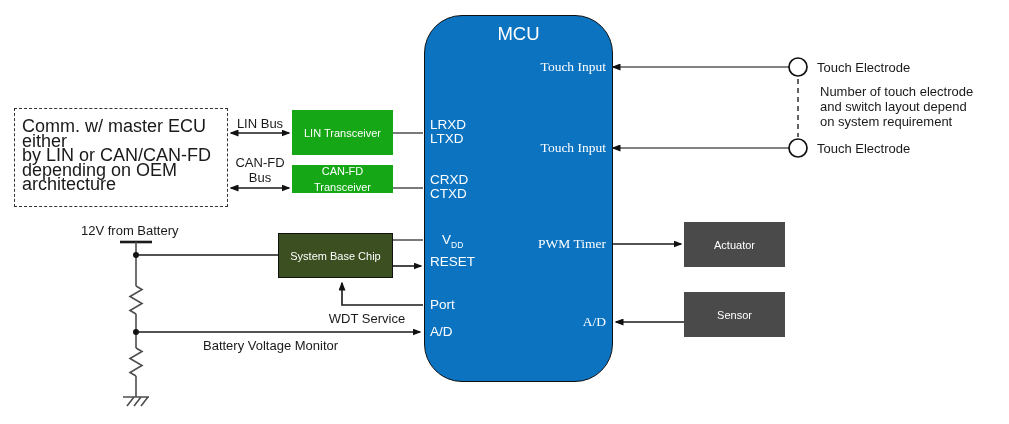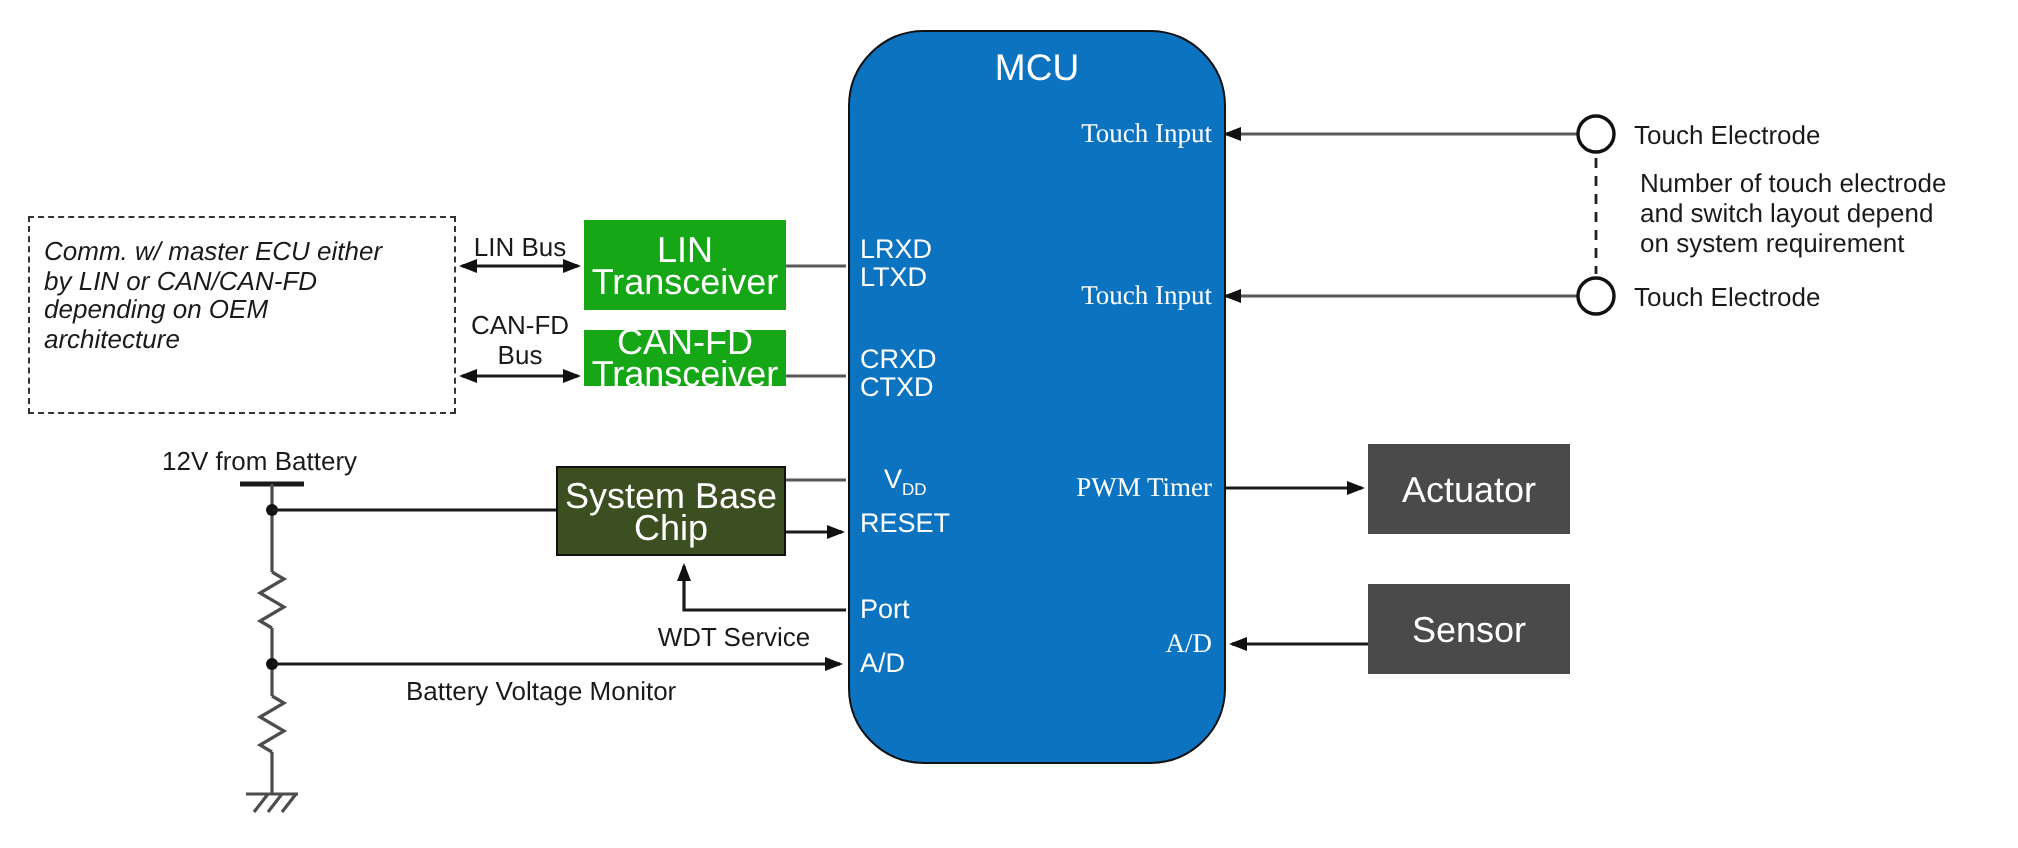--- a/index.html
+++ b/index.html
@@ -7,31 +7,31 @@
     --device-gray:#4a4a4a; --line-gray:#595959; --line-dark:#1a1a1a;
   }
   *{box-sizing:border-box;margin:0;padding:0;}
   html,body{background:#ffffff;}
   body{font-family:"Liberation Sans",sans-serif;color:#1a1a1a;}
   .stage{position:relative;width:1009px;height:424px;background:#fff;overflow:hidden;}
   .abs{position:absolute;}
   .lbl{font-size:13px;line-height:15px;white-space:nowrap;}
   .lbl-c{text-align:center;white-space:normal;}
   .box{position:absolute;display:flex;align-items:center;justify-content:center;
-       text-align:center;color:#fff;font-size:18px;line-height:16px;}
+       text-align:center;color:#fff;font-size:11px;line-height:16px;}
   .mcu{background:var(--mcu-blue);border:1.6px solid #111;border-radius:38px;}
   .green{background:var(--transceiver-green);}
   .olive{background:var(--sbc-olive);border:1.5px solid #111;}
   .gray{background:var(--device-gray);}
   .dashedbox{border:1.6px dashed #333;background:#fff;}
   .pin{position:absolute;color:#fff;font-size:13.5px;line-height:14px;white-space:nowrap;}
   .pin-r{text-align:right;width:100px;font-family:Liberation Serif, serif;}
   .mcu-title{position:absolute;color:#fff;font-size:18.5px;font-weight:400;text-align:center;}
   .note{font-size:13px;line-height:15px;}
-  .ecu-note{font-size:13px;line-height:14.5px;font-style:italic;}
+  .ecu-note{font-size:18px;line-height:14.5px;}
   sub.vsub{font-size:8.5px;}
   svg.wires{position:absolute;left:0;top:0;pointer-events:none;}
   .wire{stroke:var(--line-gray);stroke-width:1.6;fill:none;}
   .awire{stroke:var(--line-dark);stroke-width:1.6;fill:none;}
   .thick{stroke:var(--line-dark);stroke-width:2.6;}
   .rwire{stroke:#4d4d4d;stroke-width:1.6;fill:none;}
   .dash-k{stroke:#222;stroke-width:1.4;stroke-dasharray:5 4;fill:none;}
   .dash-w{stroke:rgba(255,255,255,.92);stroke-width:1.4;stroke-dasharray:5 4;fill:none;}
   .electrode{fill:#fff;stroke:#111;stroke-width:1.7;}
   .dot{fill:#111;}

